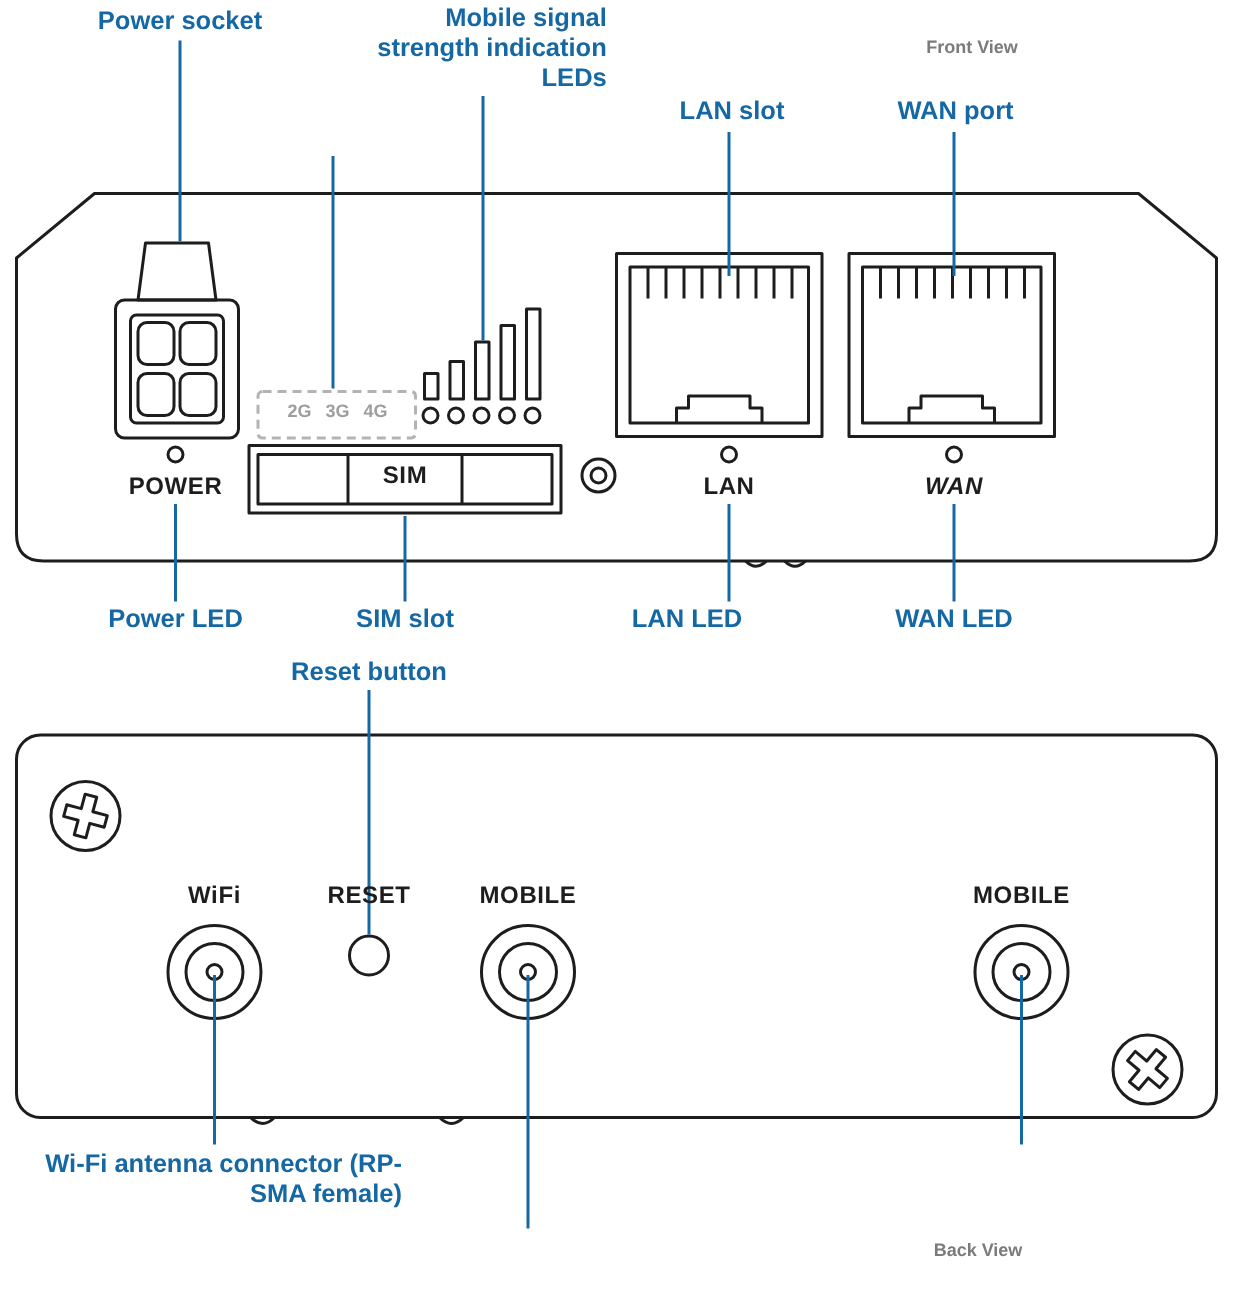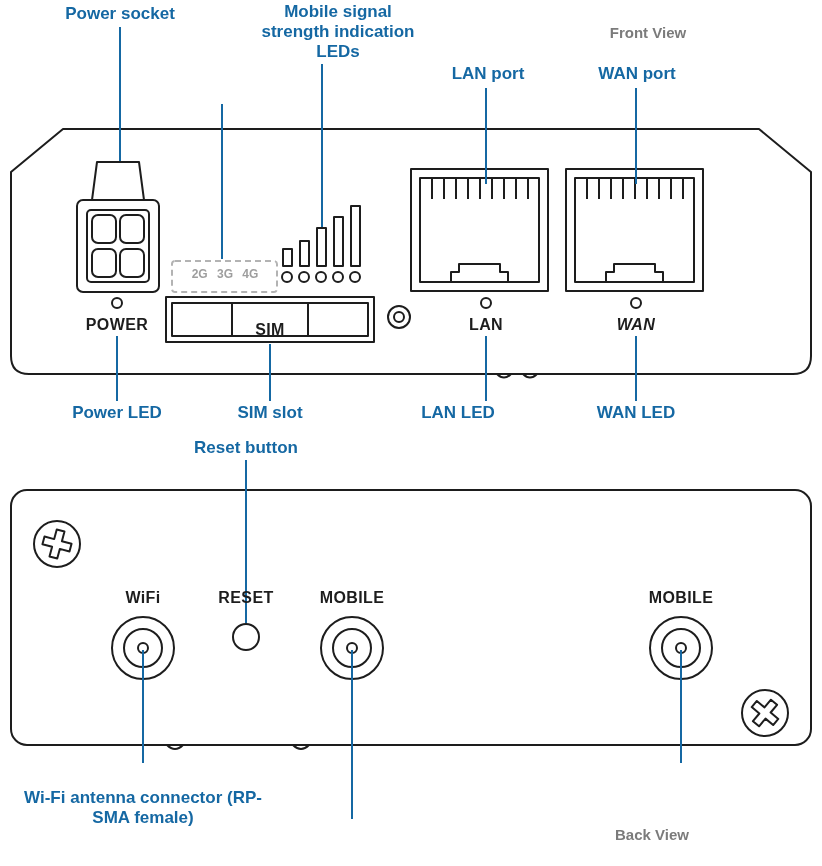--- a/index.html
+++ b/index.html
@@ -10,30 +10,30 @@
   }
   html,body{margin:0;padding:0;background:#fff;}
   .canvas{
     position:relative;width:822px;height:866px;background:#ffffff;
     font-family:"Liberation Sans", sans-serif;overflow:hidden;
   }
   .art{position:absolute;left:0;top:0;}
   .lbl{
     position:absolute;transform:translateX(-50%);
     color:var(--blue);font-size:17px;font-weight:600;
-    text-align:center;line-height:1.18;white-space:pre-line;
+    text-align:right;line-height:1.18;white-space:pre-line;
   }
   .devlbl{
     position:absolute;transform:translateX(-50%);
     color:var(--ink);font-size:16px;font-weight:700;letter-spacing:.4px;
     white-space:nowrap;
   }
   .viewlbl{
     position:absolute;transform:translateX(-50%);
-    color:var(--viewgray);font-size:15px;font-weight:700;white-space:nowrap;
+    color:var(--viewgray);font-size:12px;font-weight:700;white-space:nowrap;
   }
   .netlbl{
     position:absolute;transform:translateX(-50%);
     color:var(--muted);font-size:12px;font-weight:700;word-spacing:6px;white-space:nowrap;
   }
 </style>
 </head>
 <body>
 
 <div class="canvas">
@@ -160,38 +160,38 @@
       <line x1="486" y1="336" x2="486" y2="401"></line>
       <line x1="636" y1="336" x2="636" y2="401"></line>
       <line x1="246" y1="460" x2="246" y2="623"></line>
       <line x1="143" y1="650" x2="143" y2="763"></line>
       <line x1="352" y1="650" x2="352" y2="819"></line>
       <line x1="681" y1="650" x2="681" y2="763"></line>
     </g>
   </svg>
 
   <div class="lbl" style="left:120px;top:4px;">Power socket</div>
-  <div class="lbl" style="left:322px;top:2px;width:165px;margin-left:16px;">Mobile signal strength indication LEDs</div>
-  <div class="lbl" style="left:488px;top:64px;">LAN port</div>
+  <div class="lbl" style="left:322px;top:2px;width:165px;">Mobile signal strength indication LEDs</div>
+  <div class="lbl" style="left:488px;top:64px;">LAN slot</div>
   <div class="lbl" style="left:637px;top:64px;">WAN port</div>
   <div class="viewlbl" style="left:648px;top:24px;">Front View</div>
 
   <div class="lbl" style="left:117px;top:403px;">Power LED</div>
   <div class="lbl" style="left:270px;top:403px;">SIM slot</div>
   <div class="lbl" style="left:458px;top:403px;">LAN LED</div>
   <div class="lbl" style="left:636px;top:403px;">WAN LED</div>
 
   <div class="devlbl" style="left:117px;top:316px;">POWER</div>
-  <div class="devlbl" style="left:270px;top:309px;margin-top:12px;">SIM</div>
+  <div class="devlbl" style="left:270px;top:309px;">SIM</div>
   <div class="devlbl" style="left:486px;top:316px;">LAN</div>
   <div class="devlbl" style="left:636px;top:316px;font-style:italic;">WAN</div>
   <div class="netlbl" style="left:225px;top:267px;">2G 3G 4G</div>
 
   <div class="lbl" style="left:246px;top:438px;">Reset button</div>
-  <div class="lbl" style="left:143px;top:766px;width:250px;margin-top:22px;">Wi-Fi antenna connector (RP-SMA female)</div>
+  <div class="lbl" style="left:143px;top:766px;width:250px;">Wi-Fi antenna connector (RP-SMA female)</div>
   <div class="viewlbl" style="left:652px;top:826px;">Back View</div>
 
   <div class="devlbl" style="left:143px;top:589px;">WiFi</div>
   <div class="devlbl" style="left:246px;top:589px;">RESET</div>
   <div class="devlbl" style="left:352px;top:589px;">MOBILE</div>
   <div class="devlbl" style="left:681px;top:589px;">MOBILE</div>
 
 </div>
 
 </body></html>

